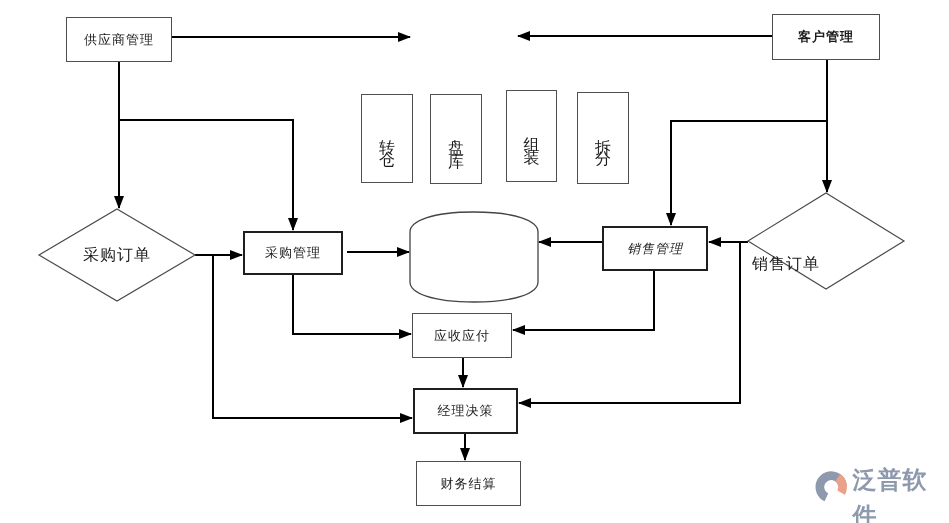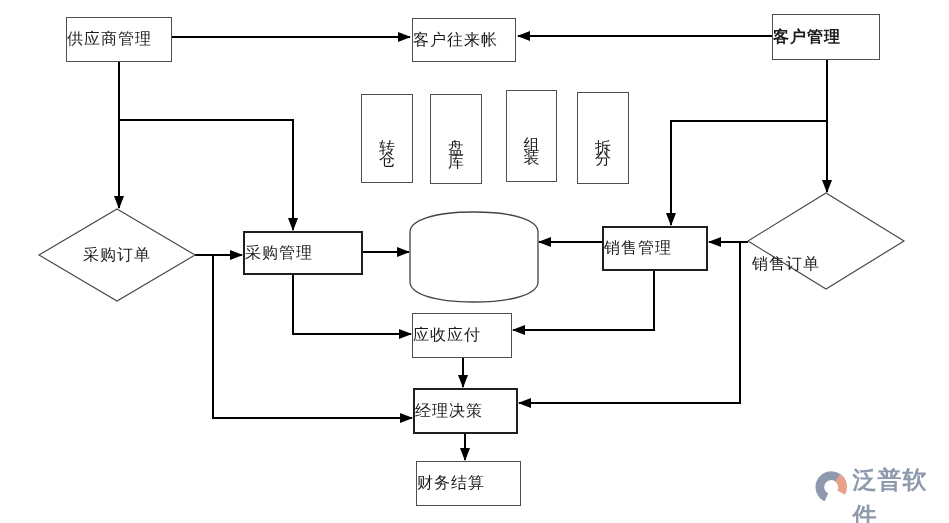--- a/index.html
+++ b/index.html
@@ -1,20 +1,20 @@
 <!DOCTYPE html>
 <html><head>
 <meta charset="utf-8">
 <style>
   html,body{margin:0;padding:0;background:#ffffff;}
   #canvas{position:relative;width:949px;height:523px;background:#ffffff;overflow:hidden;
           font-family:"Liberation Serif","DejaVu Serif",serif;color:#1c1c1c;}
   #wires{position:absolute;left:0;top:0;width:949px;height:523px;}
-  .node{position:absolute;display:flex;align-items:center;justify-content:flex-start;
-        background:#ffffff;border:1px solid #4f4f4f;font-size:16px;letter-spacing:1px;
+  .node{position:absolute;display:flex;align-items:center;justify-content:center;
+        background:#ffffff;border:1px solid #4f4f4f;font-size:13px;letter-spacing:1px;
         box-sizing:border-box;z-index:2;white-space:nowrap;}
   .node.bold{border:2px solid #1f1f1f;}
   .shape-label{position:absolute;display:flex;align-items:center;justify-content:center;
         font-size:16px;letter-spacing:1px;z-index:2;background:transparent;white-space:nowrap;}
   .vbox{position:absolute;display:flex;align-items:center;justify-content:center;
         background:#ffffff;border:1px solid #4f4f4f;box-sizing:border-box;z-index:2;}
   .vbox span{writing-mode:vertical-lr;font-size:16px;letter-spacing:12px;line-height:1;}
   #watermark{position:absolute;left:812px;top:462px;width:132px;height:58px;z-index:3;}
   #wm-row{display:flex;align-items:flex-start;}
   #wm-logo{width:42px;height:38px;margin-top:6px;}
@@ -53,23 +53,20 @@
     <polygon points="117,209 195,255 117,301 39,255" fill="#ffffff" stroke="#4a4a4a" stroke-width="1.2"></polygon>
     <polygon points="826,193 904,241 826,289 748,241" fill="#ffffff" stroke="#4a4a4a" stroke-width="1.2"></polygon>
     <path d="M410,232 C410,221 432,212 474,212 C516,212 538,221 538,232 L538,282
              C538,293 516,302 474,302 C432,302 410,293 410,282 Z" fill="#ffffff" stroke="#444444" stroke-width="1.3"></path>
   </svg>
 
   <div class="node" style="left:66px;top:17px;width:106px;height:45px;">
     <span>供应商管理</span>
   </div>
 
-  <div class="node" style="left:412px;top:18px;width:104px;height:44px;">
-    <span>客户往来帐</span>
-  </div>
 
   <div class="node" style="left:772px;top:14px;width:108px;height:46px;font-weight:bold;">
     <span>客户管理</span>
   </div>
 
   <div class="vbox" style="left:361px;top:94px;width:52px;height:89px;">
     <span>转仓</span>
   </div>
 
   <div class="vbox" style="left:430px;top:94px;width:52px;height:90px;">
@@ -77,25 +74,25 @@
   </div>
 
   <div class="vbox" style="left:506px;top:90px;width:51px;height:92px;">
     <span>组装</span>
   </div>
 
   <div class="vbox" style="left:577px;top:92px;width:52px;height:92px;">
     <span>拆分</span>
   </div>
 
-  <div class="node bold" style="left:243px;top:231px;width:120px;height:44px;">
+  <div class="node bold" style="left:243px;top:231px;width:100px;height:44px;">
     <span>采购管理</span>
   </div>
 
-  <div class="node bold" style="left:602px;top:226px;width:106px;height:45px;">
+  <div class="node bold" style="left:602px;top:226px;width:106px;height:45px;font-style:italic;">
     <span>销售管理</span>
   </div>
 
   <div class="node bold" style="left:413px;top:388px;width:105px;height:46px;">
     <span>经理决策</span>
   </div>
 
   <div class="node" style="left:412px;top:313px;width:100px;height:45px;">
     <span>应收应付</span>
   </div>

